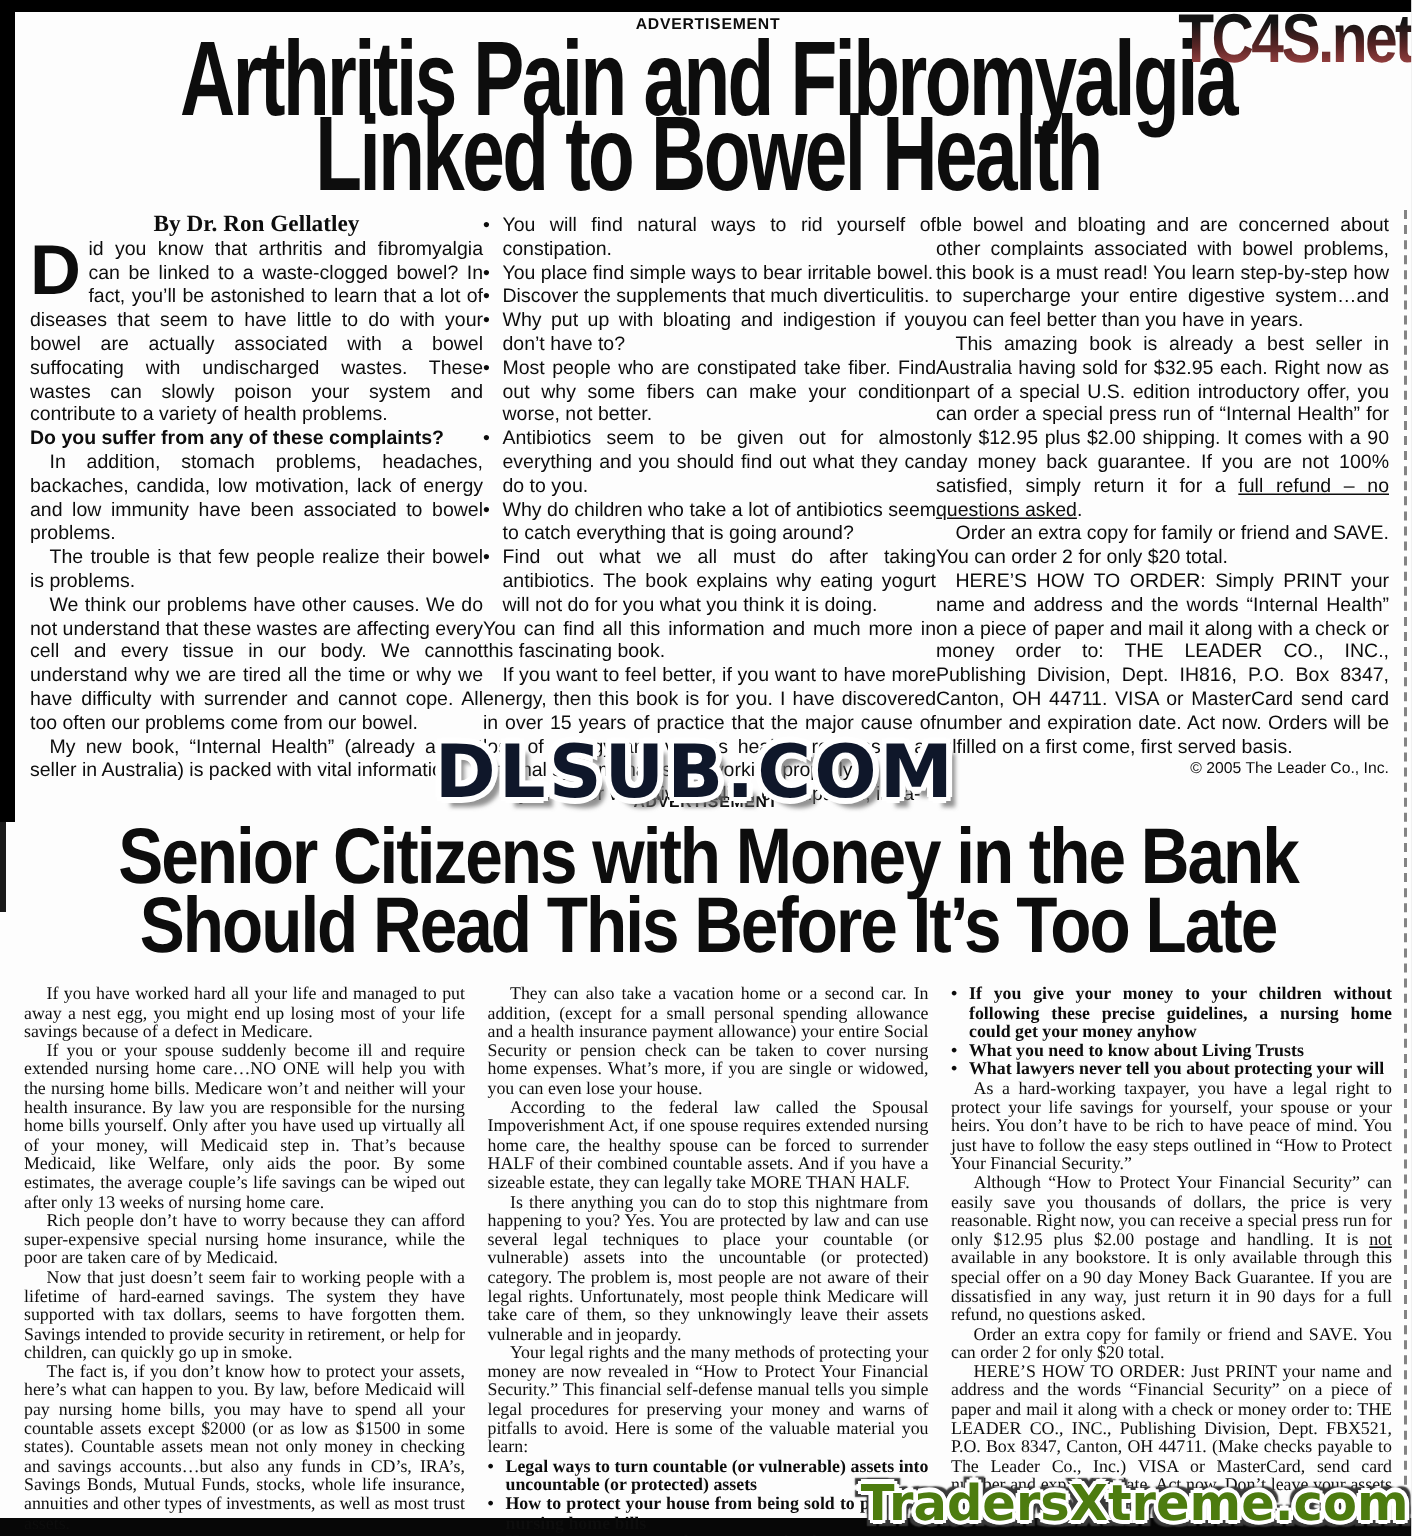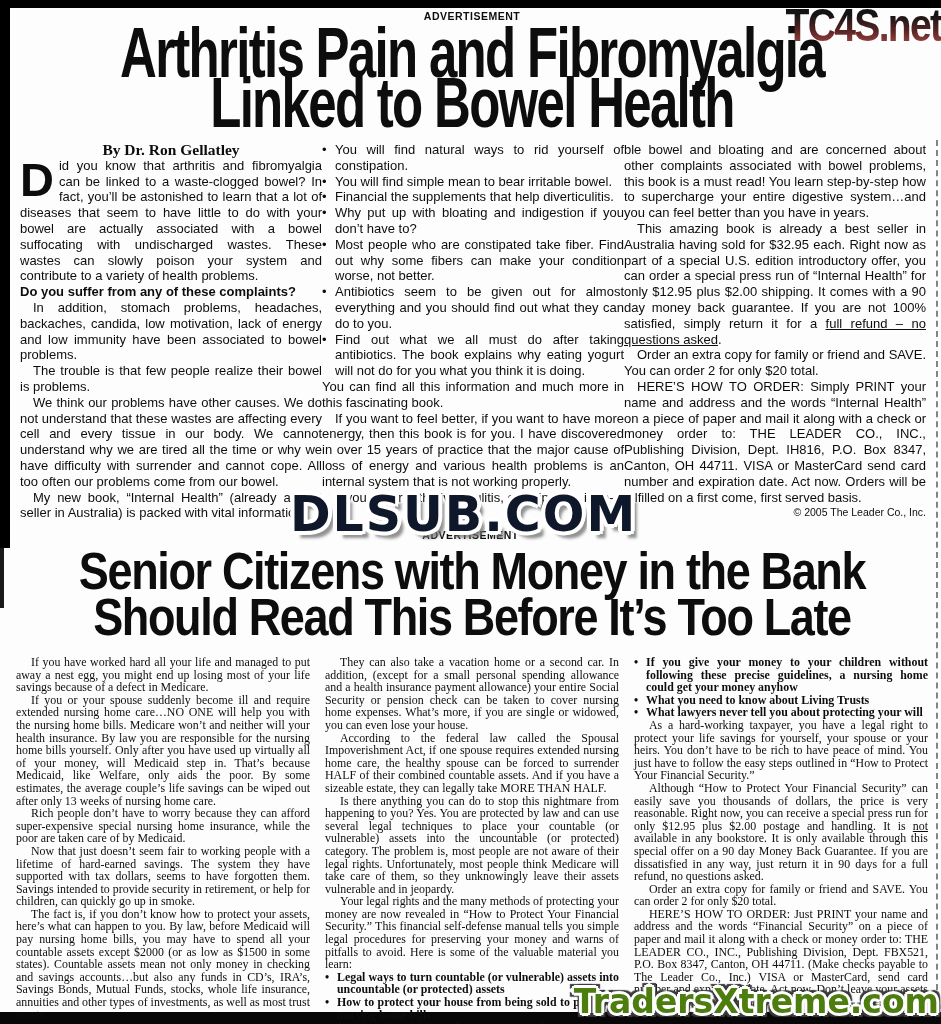--- a/index.html
+++ b/index.html
@@ -101,25 +101,26 @@
         <p class="subhead">Do you suffer from any of these complaints?</p>
         <p class="indent">In addition, stomach problems, headaches, backaches, candida, low motivation, lack of energy and low immunity have been associated to bowel problems.</p>
         <p class="indent">The trouble is that few people realize their bowel is problems.</p>
         <p class="indent">We think our problems have other causes. We do not understand that these wastes are affecting every cell and every tissue in our body. We cannot understand why we are tired all the time or why we have difficulty with surrender and cannot cope. All too often our problems come from our bowel.</p>
         <p class="indent">My new book, “Internal Health”  (already a best seller in Australia) is packed with vital information:</p>
       </div>
 
       <div class="col">
         <ul class="bullets">
           <li>You will find natural ways to rid yourself of constipation.</li>
-          <li>You will find simple mean to bear irritable bowel.</li>
-          <li>Financial the supplements that help diverticulitis.</li>
+          <li>You place find simple ways to bear irritable bowel.</li>
+          <li>Discover the supplements that much diverticulitis.</li>
           <li>Why put up with bloating and indigestion if you don’t have to?</li>
           <li>Most people who are constipated take fiber. Find out why some fibers can make your condition worse, not better.</li>
           <li>Antibiotics seem to be given out for almost everything and you should find out what they can do to you.</li>
+          <li>Why do children who take a lot of antibiotics seem to catch everything that is going around?</li>
           <li>Find out what we all must do after taking antibiotics. The book explains why eating yogurt will not do for you what you think it is doing.</li>
         </ul>
         <p>You can find all this information and much more in this fascinating book.</p>
         <p class="indent">If you want to feel better, if you want to have more energy, then this book is for you. I have discovered in over 15 years of practice that the major cause of loss of energy and various health problems is an internal system that is not working properly.</p>
         <p class="indent">If you suffer with diverticulitis, constipation, irrita-</p>
       </div>
 
       <div class="col">
         <p>ble bowel and bloating and are concerned about other complaints associated with bowel problems, this book is a must read! You learn step-by-step how to supercharge your entire digestive system…and you can feel better than you have in years.</p>
         <p class="indent"><span>This amazing book is already a best seller in Australia having sold for $32.95 each. Right now as part of a special U.S. edition introductory offer, you can order a special press run of “Internal Health” for only $12.95 plus $2.00 shipping. It comes with a 90 day money back guarantee. If you are not 100% satisfied, simply return it for a </span><span class="u">full refund – no questions asked</span><span>.</span></p>

